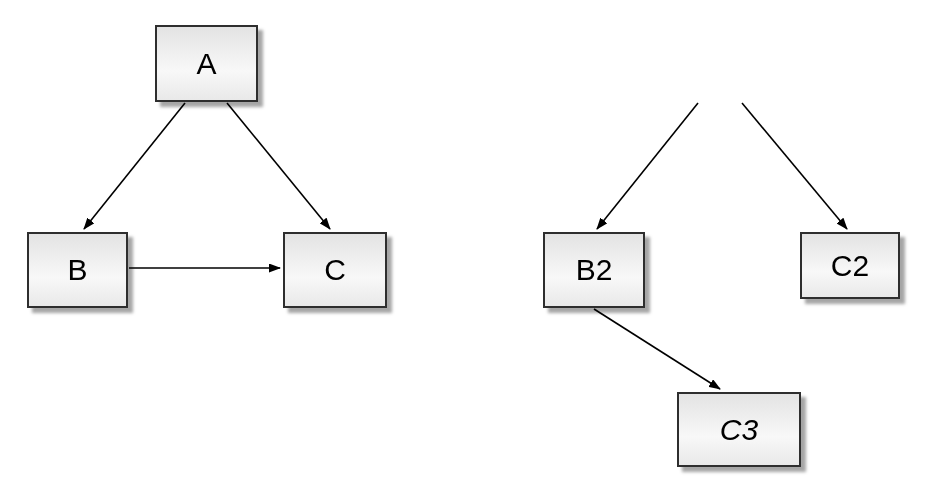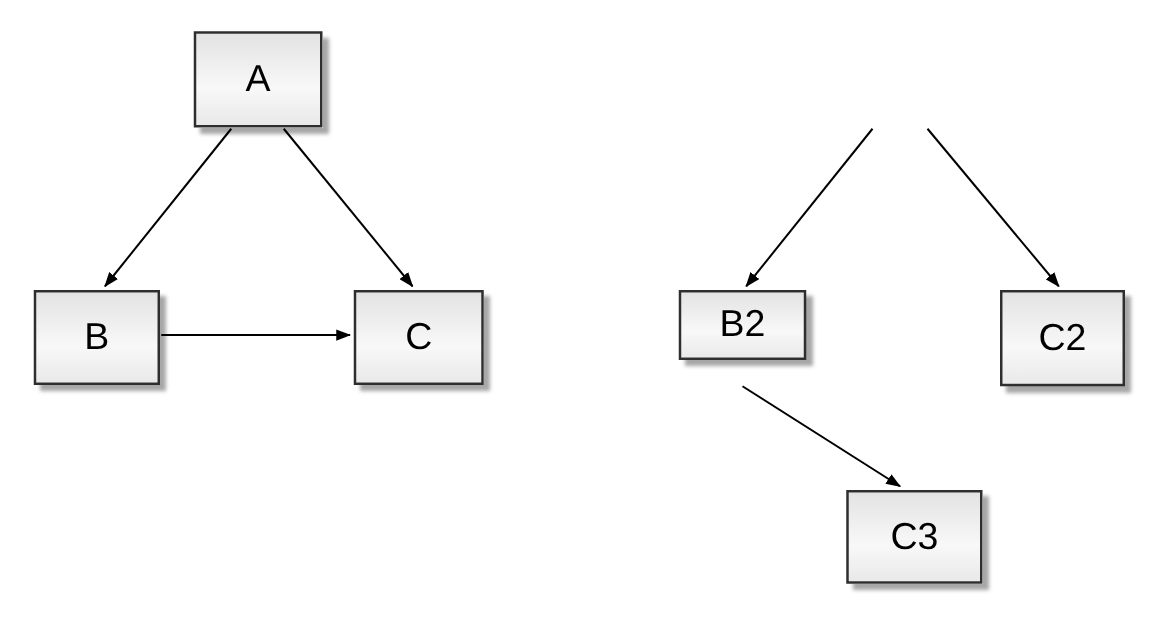--- a/index.html
+++ b/index.html
@@ -63,22 +63,22 @@
     </svg>
 <div class="node" style="left: 155px; top: 25px; width: 103px; height: 77px; border-color: rgb(46, 46, 46); background: linear-gradient(rgb(227, 227, 227) 0%, rgb(248, 248, 248) 60%, rgb(233, 233, 233) 100%);">
       <span class="node-label" style="color: rgb(0, 0, 0);">A</span>
     </div>
     <div class="node" style="left: 27px; top: 232px; width: 101px; height: 76px; border-color: rgb(46, 46, 46); background: linear-gradient(rgb(227, 227, 227) 0%, rgb(248, 248, 248) 60%, rgb(233, 233, 233) 100%);">
       <span class="node-label" style="color: rgb(0, 0, 0);">B</span>
     </div>
     <div class="node" style="left: 283px; top: 232px; width: 104px; height: 76px; border-color: rgb(46, 46, 46); background: linear-gradient(rgb(227, 227, 227) 0%, rgb(248, 248, 248) 60%, rgb(233, 233, 233) 100%);">
       <span class="node-label" style="color: rgb(0, 0, 0);">C</span>
     </div>
-    <div class="node" style="left: 543px; top: 232px; width: 102px; height: 56px; border-color: rgb(46, 46, 46); background: linear-gradient(rgb(227, 227, 227) 0%, rgb(248, 248, 248) 60%, rgb(233, 233, 233) 100%);">
+    <div class="node" style="left: 543px; top: 232px; width: 102px; height: 76px; border-color: rgb(46, 46, 46); background: linear-gradient(rgb(227, 227, 227) 0%, rgb(248, 248, 248) 60%, rgb(233, 233, 233) 100%);">
       <span class="node-label" style="color: rgb(0, 0, 0);">B2</span>
     </div>
-    <div class="node" style="left: 800px; top: 232px; width: 100px; height: 77px; border-color: rgb(46, 46, 46); background: linear-gradient(rgb(227, 227, 227) 0%, rgb(248, 248, 248) 60%, rgb(233, 233, 233) 100%);">
+    <div class="node" style="left: 800px; top: 232px; width: 100px; height: 67px; border-color: rgb(46, 46, 46); background: linear-gradient(rgb(227, 227, 227) 0%, rgb(248, 248, 248) 60%, rgb(233, 233, 233) 100%);">
       <span class="node-label" style="color: rgb(0, 0, 0);">C2</span>
     </div>
-    <div class="node" style="left: 677px; top: 392px; width: 109px; height: 75px; border-color: rgb(46, 46, 46); background: linear-gradient(rgb(227, 227, 227) 0%, rgb(248, 248, 248) 60%, rgb(233, 233, 233) 100%);">
+    <div class="node" style="left: 677px; top: 392px; width: 124px; height: 75px; border-color: rgb(46, 46, 46); background: linear-gradient(rgb(227, 227, 227) 0%, rgb(248, 248, 248) 60%, rgb(233, 233, 233) 100%); font-style: italic;">
       <span class="node-label" style="color: rgb(0, 0, 0);">C3</span>
     </div>
   </div>
 
 </body></html>

